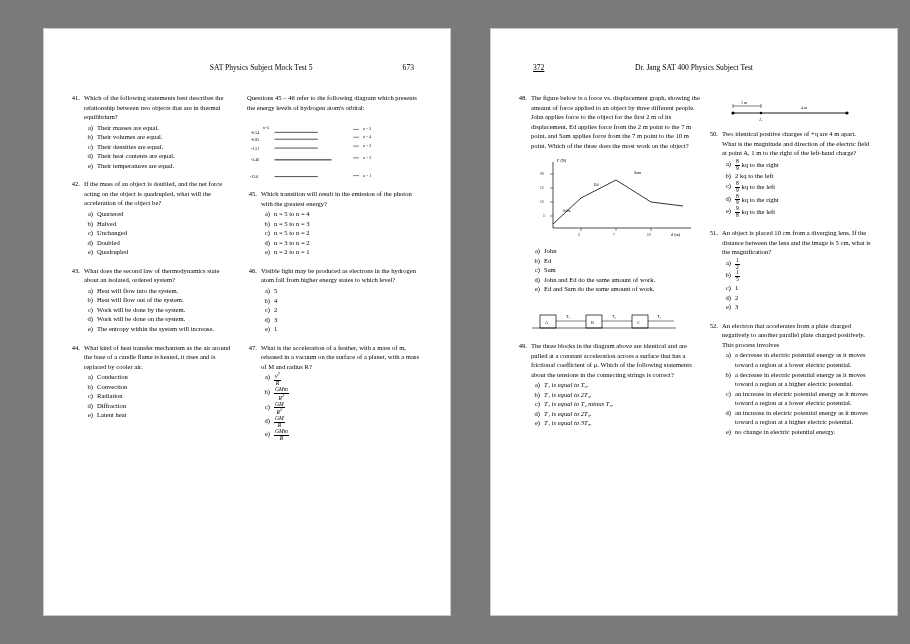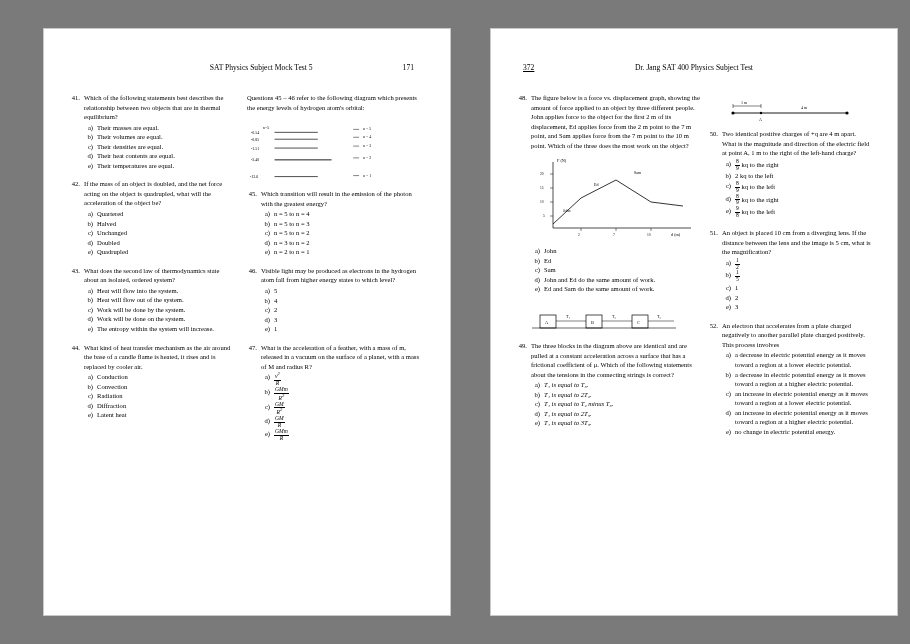--- a/index.html
+++ b/index.html
@@ -35,21 +35,21 @@
     height: 22px;
     position: relative;
   }
   .page-header .title {
     position: absolute;
     left: 50%;
     transform: translateX(-50%);
     white-space: nowrap;
   }
   .page-header .folio-right { position: absolute; right: 10px; }
-  .page-header .folio-left { position: absolute; left: 6px; text-decoration: underline; }
+  .page-header .folio-left { position: absolute; left: 16px; text-decoration: underline; }
   .page-header.left-page .title { left: 54%; }
   .cols {
     display: flex;
     gap: 14px;
     margin-top: 8px;
   }
   .col { width: 50%; }
   .q {
     display: flex;
     font-size: 6.6px;
@@ -106,21 +106,21 @@
   .sup { font-size: 4.6px; vertical-align: super; }
 </style>
 </head>
 <body>
 
 <div class="spread">
 
   <div class="page">
     <div class="page-header left-page">
       <span class="title">SAT Physics Subject Mock Test 5</span>
-      <span class="folio-right">171</span>
+      <span class="folio-right">673</span>
     </div>
 
     <div class="cols">
 
       <div class="col">
 
         <div class="q">
           <div class="num">41.</div>
           <div class="body">
             <span>Which of the following statements best describes the relationship between two objects that are in thermal equilibrium?</span>

